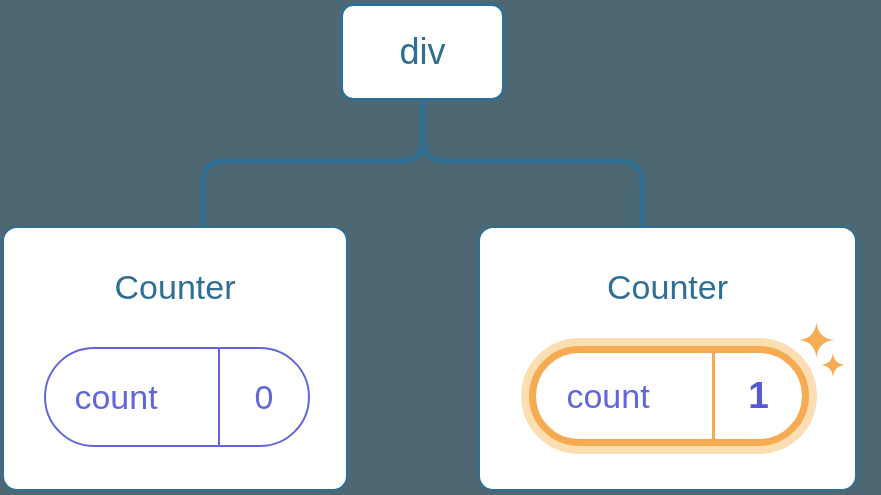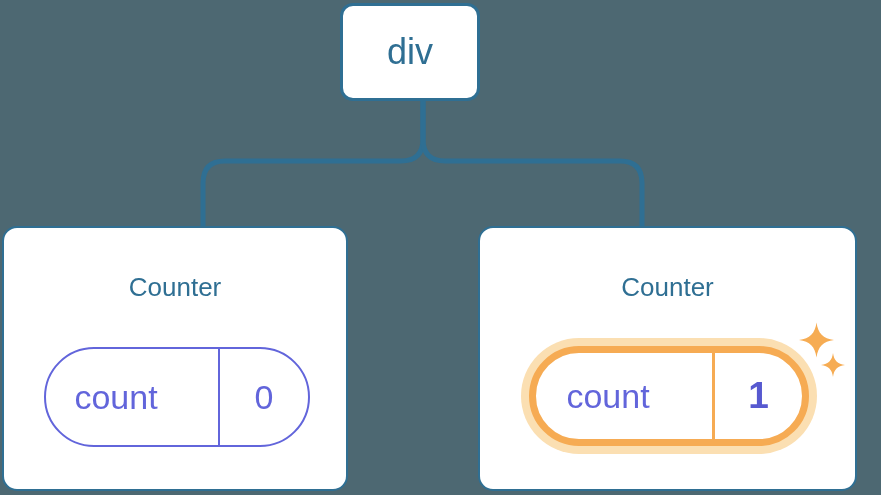--- a/index.html
+++ b/index.html
@@ -34,21 +34,21 @@
   .connector path {
     stroke: var(--stroke);
     stroke-width: 5;
     fill: none;
   }
 
   .node-root {
     position: absolute;
     left: 340px;
     top: 3px;
-    width: 140px;
+    width: 165px;
     height: 98px;
     background: var(--card-bg);
     border: 3px solid var(--stroke);
     border-radius: 13px;
     display: flex;
     align-items: center;
     justify-content: center;
     color: var(--node-text);
     font-size: 36px;
     font-weight: 500;
@@ -65,21 +65,21 @@
   .card.left  { left: 2px;   width: 346px; }
   .card.right { left: 478px; width: 379px; }
 
   .card-title {
     position: absolute;
     top: 36px;
     left: 0;
     width: 100%;
     text-align: center;
     color: var(--node-text);
-    font-size: 26px;
+    font-size: 34px;
     font-weight: 500;
     line-height: 46px;
   }
 
   .pill {
     position: absolute;
     display: flex;
     background: var(--card-bg);
     overflow: hidden;
     gap: 32px;

